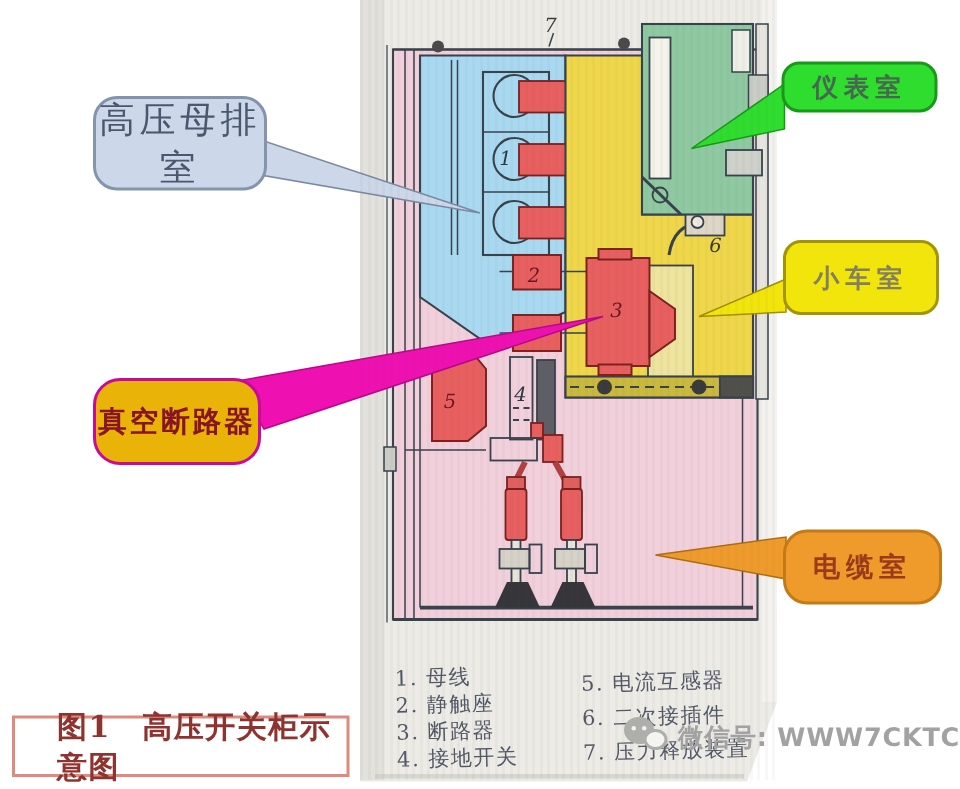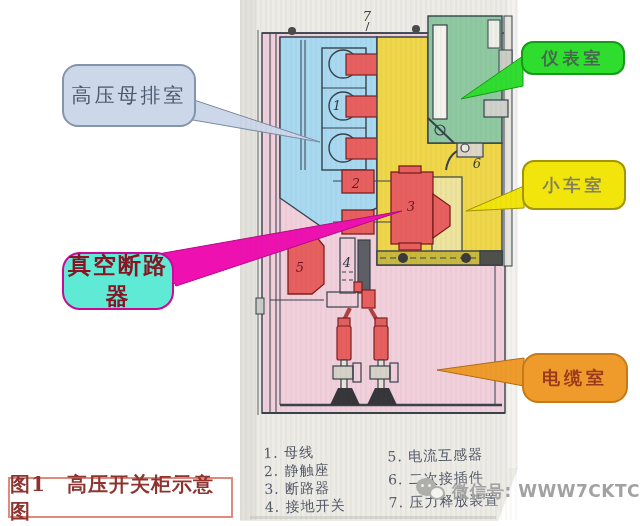--- a/index.html
+++ b/index.html
@@ -10,28 +10,28 @@
   .diagram-svg{position:absolute;left:0;top:0;width:640px;height:526px;}
   .photo-texture{
     position:absolute;left:240px;top:0;width:278px;height:520px;pointer-events:none;
     background:repeating-linear-gradient(90deg,rgba(90,90,80,0.045) 0 2px,rgba(255,255,255,0) 2px 5px);
   }
   .callout{
     position:absolute;display:flex;align-items:center;justify-content:center;
     box-sizing:border-box;text-align:center;
   }
   .callout-busbar{
-    left:62px;top:64px;width:134px;height:63px;border-radius:16px;
+    left:62px;top:64px;width:116px;height:63px;border-radius:16px;
     background:#ccd7e9;border:2px solid #8494ac;
-    color:#49586e;font-size:20px;letter-spacing:3px;
+    color:#49586e;font-size:24px;letter-spacing:3px;
   }
   .callout-breaker{
     left:62px;top:252px;width:112px;height:58px;border-radius:18px;
-    background:#5eead4;border:2px solid #c9099a;
-    color:#871523;font-size:23px;font-weight:bold;letter-spacing:2px;
+    background:#eab308;border:2px solid #c9099a;
+    color:#871523;font-size:19px;font-weight:bold;letter-spacing:2px;
   }
   .callout-instrument{
     left:521px;top:41px;width:104px;height:34px;border-radius:12px;
     background:#2fdd2f;border:2px solid #189a18;
     color:#45684e;font-size:17px;font-weight:bold;letter-spacing:4px;
   }
   .callout-trolley{
     left:522px;top:160px;width:104px;height:50px;border-radius:12px;
     background:#f2e50c;border:2px solid #a39500;
     color:#82805f;font-size:17px;font-weight:bold;letter-spacing:4px;
@@ -40,20 +40,21 @@
     left:522px;top:353px;width:106px;height:50px;border-radius:16px;
     background:#ef9b2b;border:2px solid #c47a16;
     color:#993a1b;font-size:18px;font-weight:bold;letter-spacing:4px;
   }
   .caption-box{
     position:absolute;left:8px;top:477px;width:225px;height:41px;
     background:#ffffff;border:2px solid #e08a7e;box-sizing:border-box;
     display:flex;align-items:center;justify-content:center;
     color:#8e3430;font-size:20px;font-weight:bold;letter-spacing:1px;
     font-family:"DejaVu Serif","Liberation Serif",serif;
+    padding-left:28px;
   }
   .legend-col{position:absolute;color:#535866;font-size:14px;letter-spacing:1px;
     font-family:"DejaVu Serif","Liberation Serif",serif;}
   .legend-left{left:264px;top:443px;transform:rotate(-1.6deg);}
   .legend-right{left:388px;top:444px;transform:rotate(-1.6deg);}
   .legend-left .legend-item{height:18px;line-height:18px;}
   .legend-right .legend-item{height:23px;line-height:23px;}
   .watermark{
     position:absolute;left:416px;top:477px;display:flex;align-items:center;gap:4px;
   }

